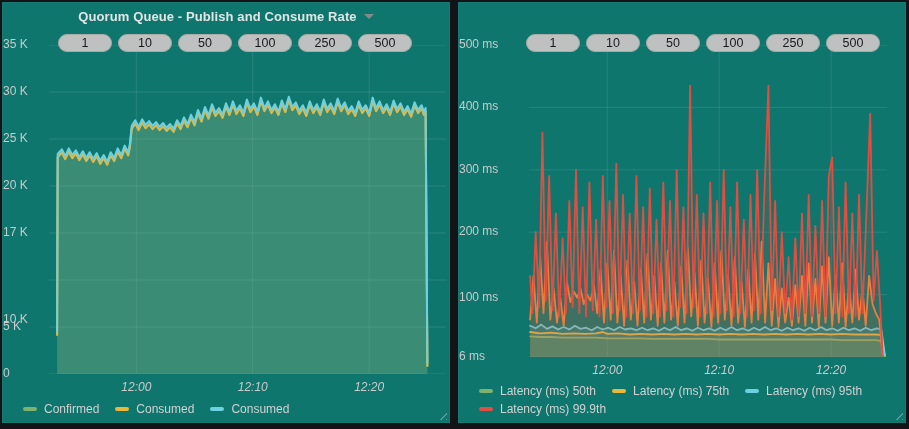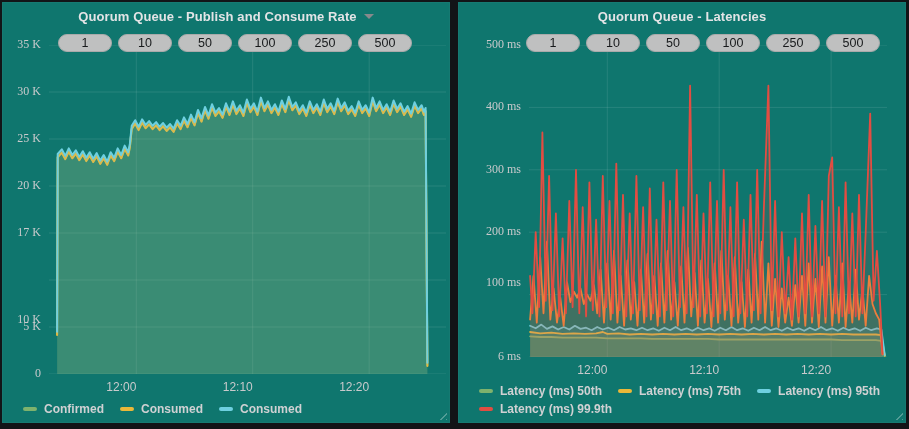--- a/index.html
+++ b/index.html
@@ -12,24 +12,24 @@
   .panel-title{font-size:13px;font-weight:700;color:#e3e4e6;letter-spacing:.1px;}
   .caret{width:0;height:0;border-left:5px solid transparent;border-right:5px solid transparent;border-top:5px solid #87898c;display:inline-block;}
   .plot{position:absolute;}
   .panel-left .plot{left:46px;top:42px;width:397px;height:329px;}
   .panel-right .plot{left:70px;top:42px;width:358px;height:312px;}
   .pills{position:absolute;display:flex;gap:6px;z-index:3;top:31px;}
   .panel-left .pills{left:55px;}
   .panel-right .pills{left:67px;}
   .pill{width:54px;height:18px;border-radius:9px;background:#bfc0c0;border:1px solid #a9aaaa;
         color:#17191b;font-size:12.5px;line-height:15px;text-align:center;padding:0;cursor:pointer;}
-  .ytick{position:absolute;left:0;text-align:right;font-size:12px;color:#c9cacc;font-family:Liberation Serif, serif;}
-  .xtick{position:absolute;width:60px;text-align:left;font-size:12px;color:#c9cacc;}
+  .ytick{position:absolute;left:0;font-size:12px;color:#c9cacc;}
+  .xtick{position:absolute;width:60px;text-align:center;font-size:12px;color:#c9cacc;font-style:italic;}
   .legend{position:absolute;left:20px;bottom:6px;display:flex;flex-direction:column;gap:4px;z-index:3;}
-  .legend-row{display:flex;gap:16px;font-weight:bold;}
+  .legend-row{display:flex;gap:16px;}
   .legend-item{display:flex;align-items:center;gap:7px;font-size:12px;color:#d0d1d3;cursor:pointer;}
   .swatch{width:14px;height:4px;border-radius:2px;display:inline-block;}
   .resize-handle{position:absolute;right:2px;bottom:2px;width:9px;height:9px;cursor:nwse-resize;
         background:repeating-linear-gradient(315deg, rgba(255,255,255,0.28) 0 1px, transparent 1px 4px);
         clip-path:polygon(100% 0,100% 100%,0 100%);}
 </style>
 </head>
 <body>
 
 <div class="stage">
@@ -94,23 +94,20 @@
       <span class="ytick" style="width: 38px; top: 175px;">20 K</span>
       <span class="ytick" style="width: 38px; top: 128px;">25 K</span>
       <span class="ytick" style="width: 38px; top: 81px;">30 K</span>
       <span class="ytick" style="width: 38px; top: 34px;">35 K</span>
       <span class="xtick" style="left: 103.317px; top: 377px;">12:00</span>
       <span class="xtick" style="left: 219.739px; top: 377px;">12:10</span>
       <span class="xtick" style="left: 336.161px; top: 377px;">12:20</span>
     </div>
 
   <div class="panel panel-right">
-    <div class="panel-header">
-      <span class="panel-title">Quorum Queue - Latencies</span>
-    </div>
     <div class="pills">
         <button class="pill">1</button>
         <button class="pill">10</button>
         <button class="pill">50</button>
         <button class="pill">100</button>
         <button class="pill">250</button>
         <button class="pill">500</button>
       </div>
     <div class="plot">
         <svg width="358" height="312" style="position:absolute;left:0;top:0">
@@ -154,21 +151,21 @@
         </div>
         <div class="legend-row">
           <div class="legend-item">
             <span class="swatch" style="background: rgb(226, 77, 66);"></span>
             <span>Latency (ms) 99.9th</span>
           </div>
         </div>
       </div>
     <div class="resize-handle"></div>
   <span class="ytick" style="width: 62px; top: 346px;">6 ms</span>
-      <span class="ytick" style="width: 62px; top: 272px;">100 ms</span>
+      <span class="ytick" style="width: 62px; top: 287px;">100 ms</span>
       <span class="ytick" style="width: 62px; top: 221.2px;">200 ms</span>
       <span class="ytick" style="width: 62px; top: 158.8px;">300 ms</span>
       <span class="ytick" style="width: 62px; top: 96.4px;">400 ms</span>
       <span class="ytick" style="width: 62px; top: 34px;">500 ms</span>
       <span class="xtick" style="left: 118.312px; top: 360px;">12:00</span>
       <span class="xtick" style="left: 230.188px; top: 360px;">12:10</span>
       <span class="xtick" style="left: 342.062px; top: 360px;">12:20</span>
     </div>
 
 </div>

